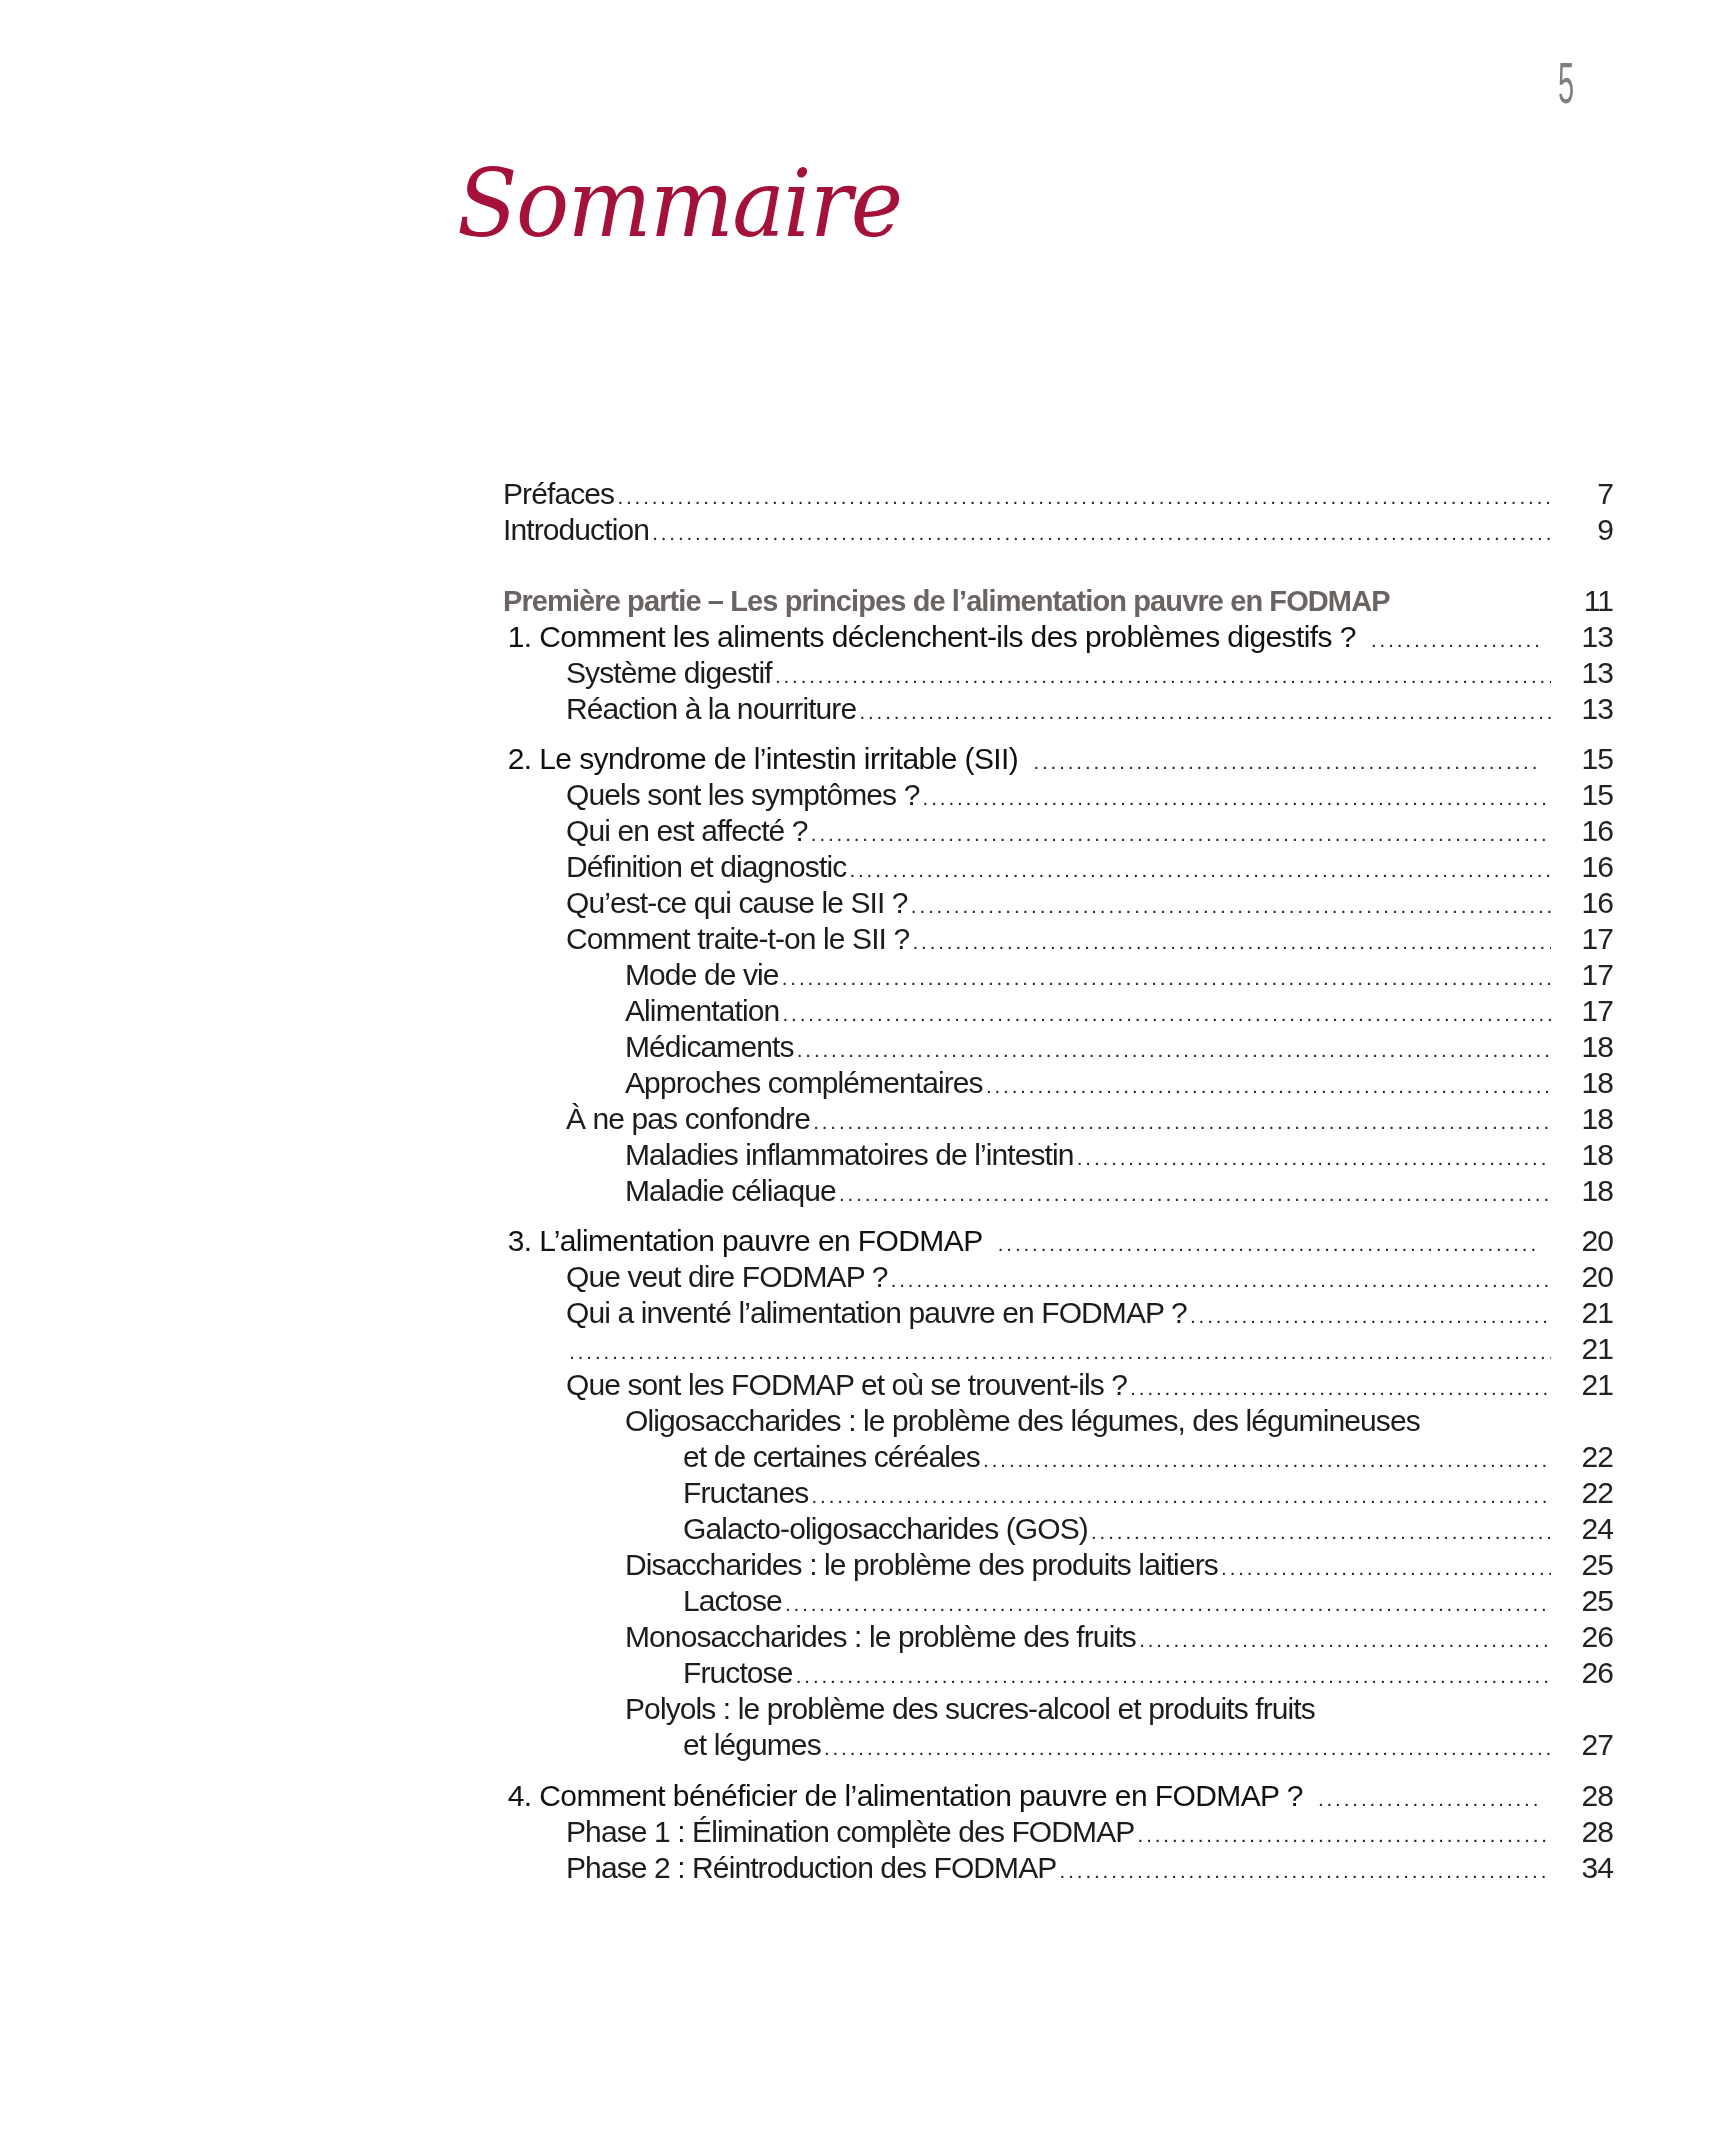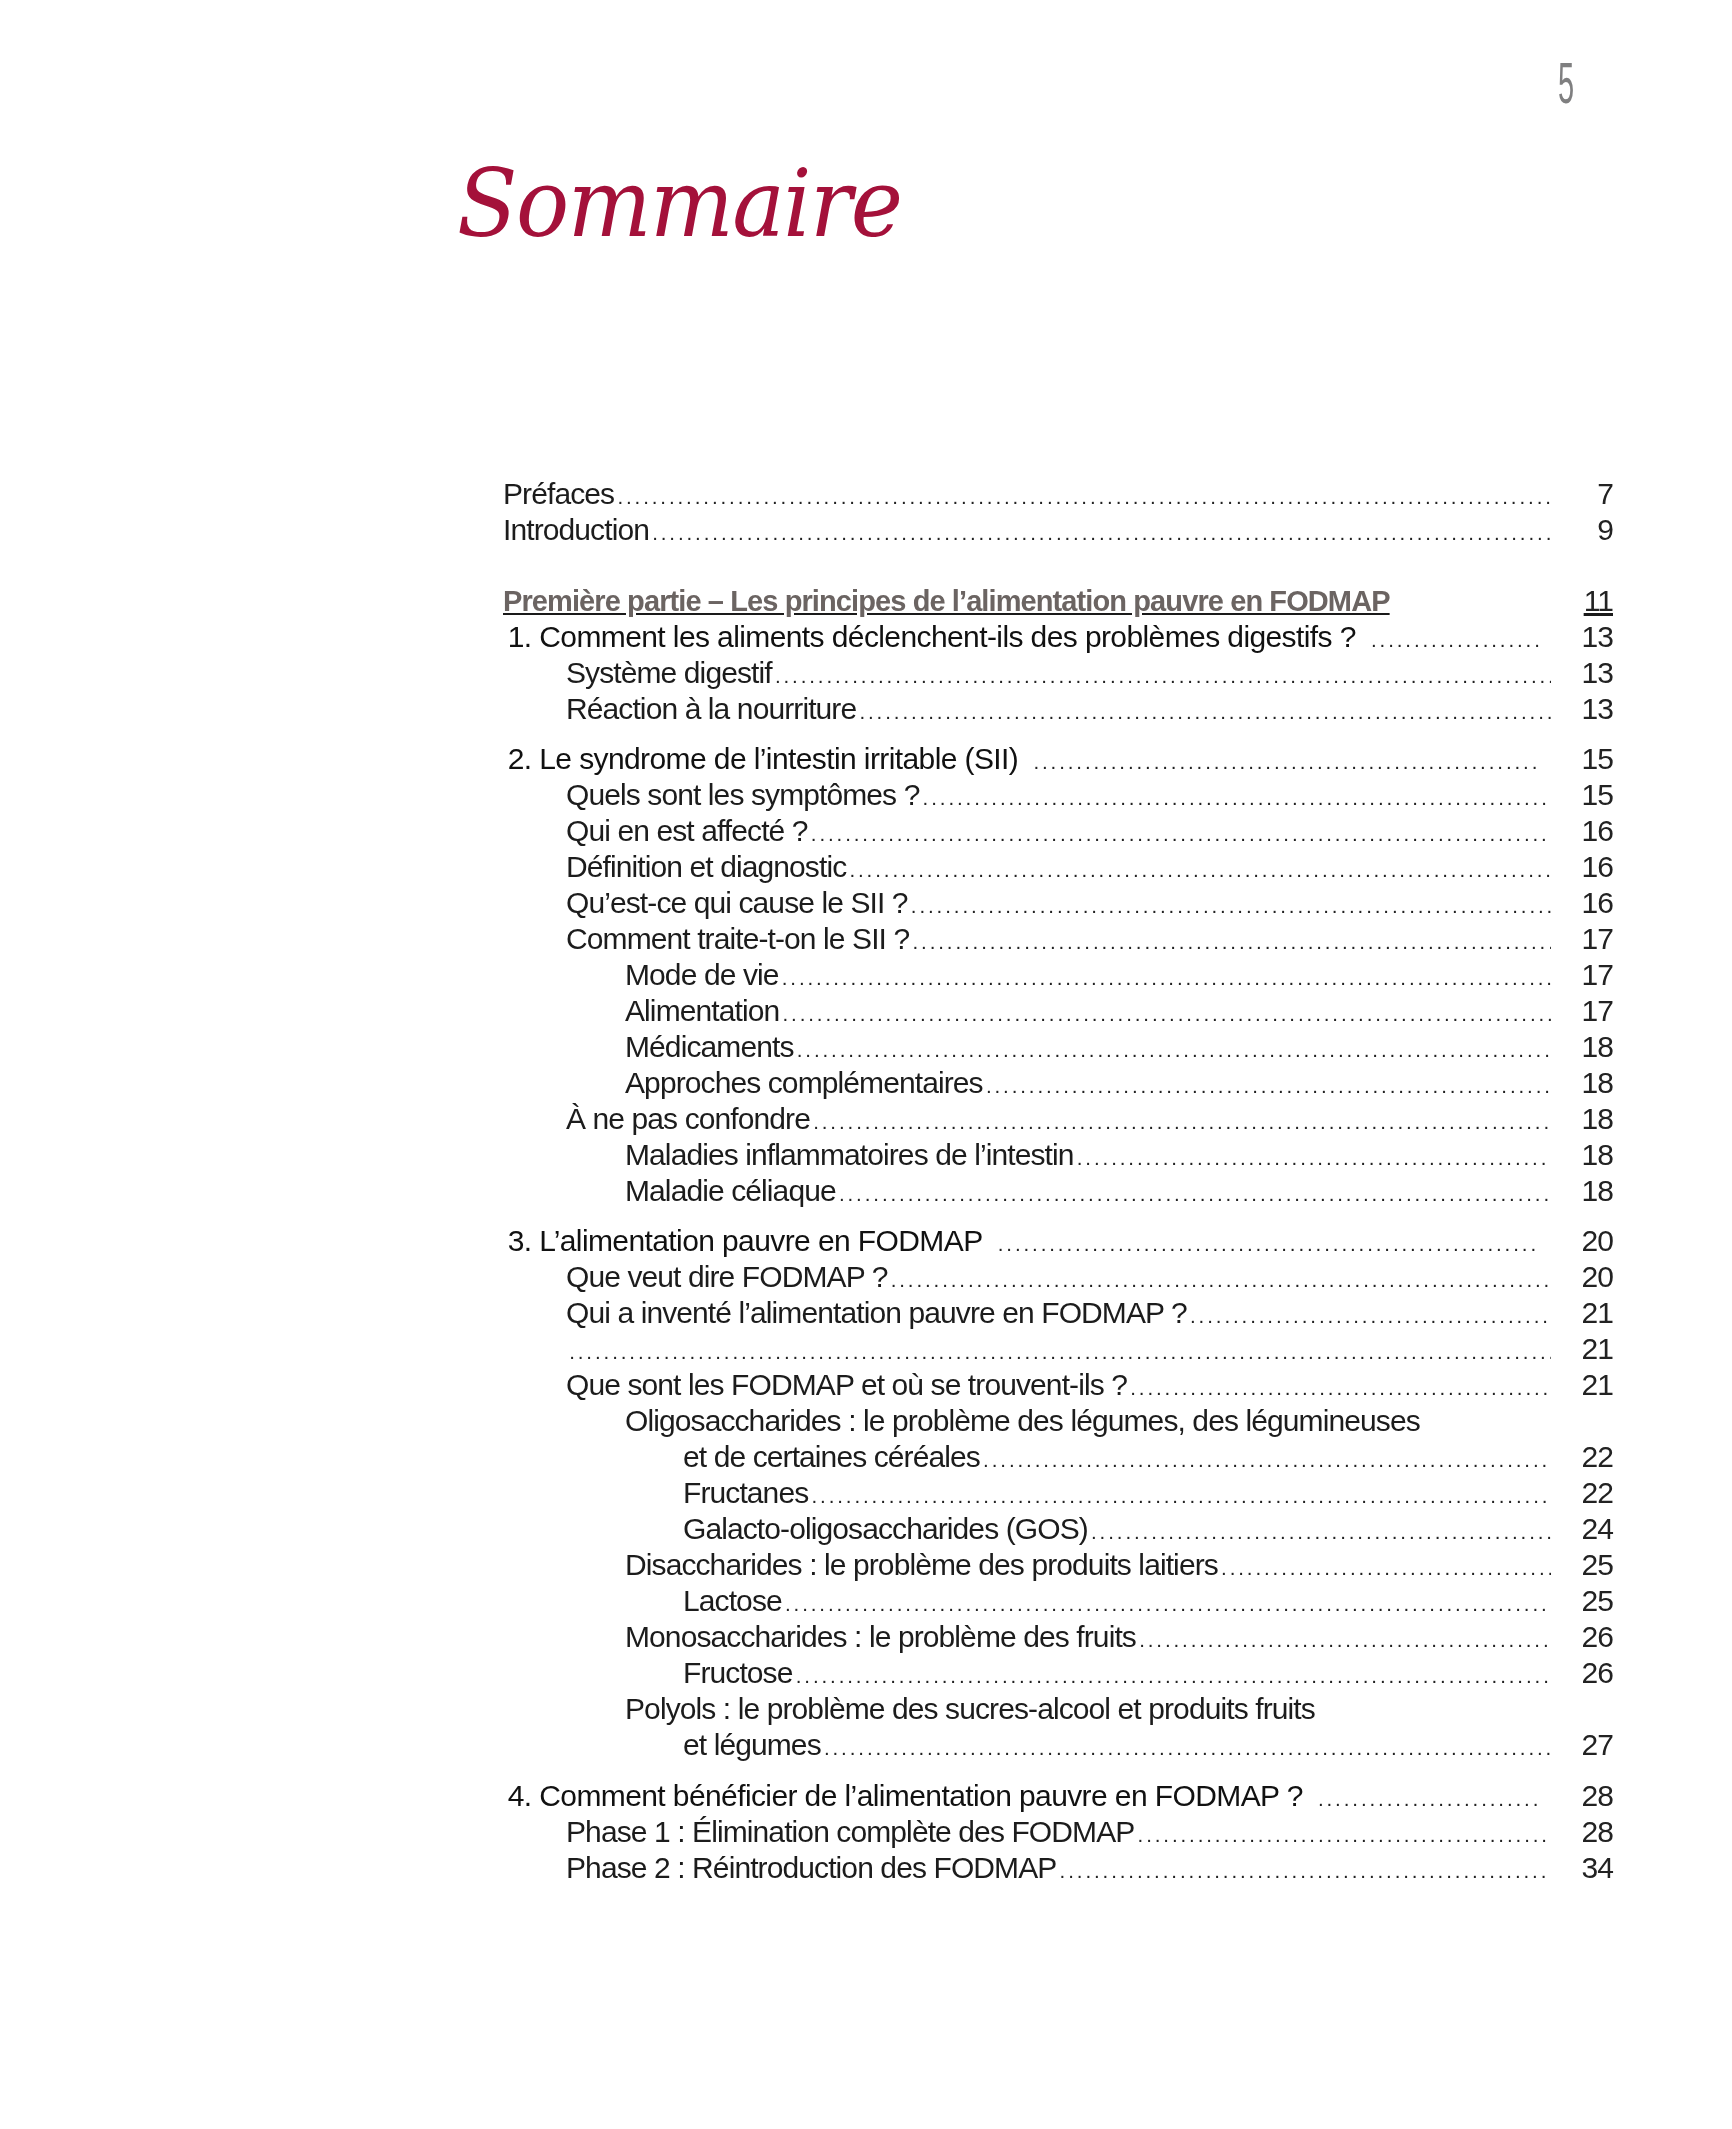--- a/index.html
+++ b/index.html
@@ -22,21 +22,21 @@
   .row.nolead .leader::before { content: ""; }
   .row.nopg .pg { visibility: hidden; }
   .light { font-weight: 300; color: #1c1c1c; letter-spacing: -0.9px; }
   .ch { color: #111; letter-spacing: -0.6px; }
   .part { font-weight: bold; color: #6b6462; letter-spacing: -0.9px; font-size: 29px; }
   .l0 { padding-left: 0; }
   .l1 { padding-left: 4.7px; gap: 12px; }
   .l2 { padding-left: 63px; }
   .l3 { padding-left: 122px; }
   .l4 { padding-left: 180px; }
-  .gap-lg { margin-top: 35px; text-decoration: underline; }
+  .gap-lg { margin-top: 35px; }
   .gap-sm { margin-top: 14.2px; justify-content: flex-end; }
 </style>
 </head>
 <body>
 
 <div class="page-num">5</div>
 <div class="title">Sommaire</div>
 
 <div class="toc">
   <div class="row l0">

